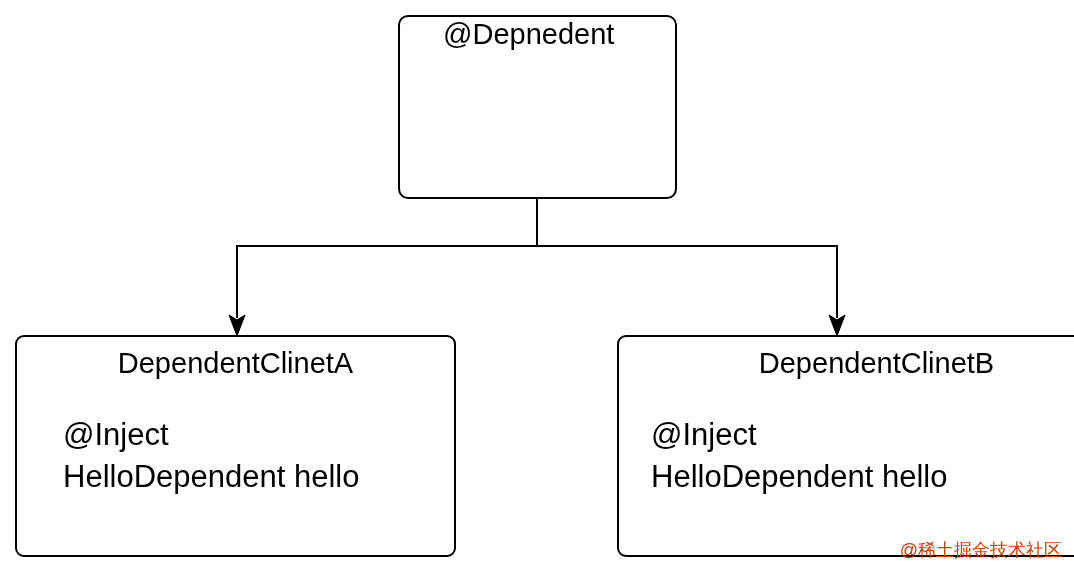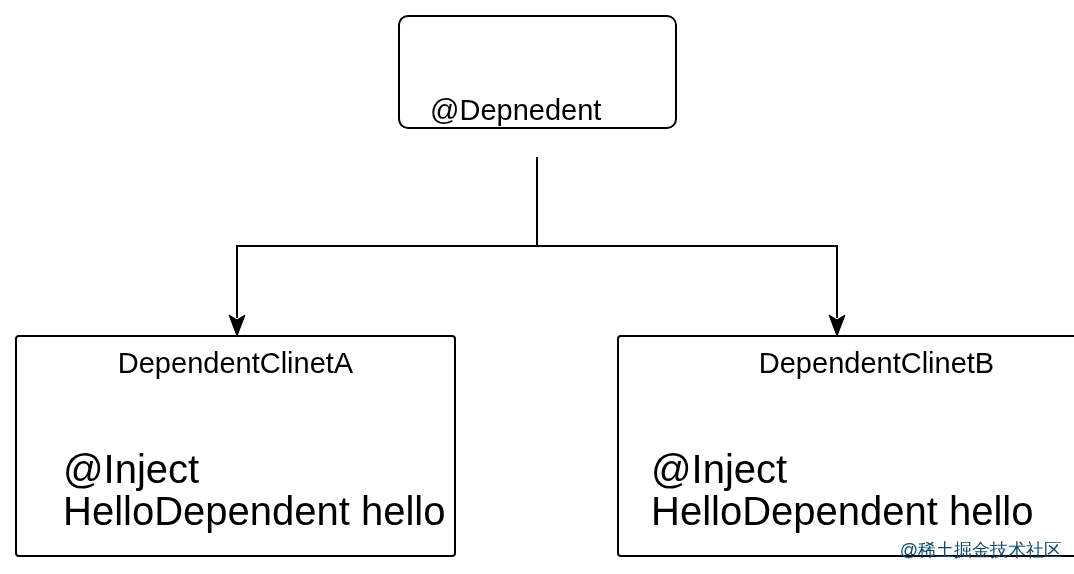--- a/index.html
+++ b/index.html
@@ -28,55 +28,55 @@
     position: absolute;
     box-sizing: border-box;
     border: 2px solid #000000;
     background: #ffffff;
     z-index: 2;
   }
   .top-box {
     left: 398px;
     top: 15px;
     width: 279px;
-    height: 114px;
+    height: 184px;
     border-radius: 10px;
     display: flex;
     flex-direction: column;
-    justify-content: flex-end;
-    padding-left: 30px;
+    justify-content: space-between;
+    padding-left: 43px;
     font-size: 29px;
     line-height: 34px;
   }
   .bottom-box {
     top: 335px;
     height: 222px;
-    border-radius: 4px;
+    border-radius: 9px;
   }
   .box-a { left: 15px;  width: 441px; }
   .box-b { left: 617px; width: 519px; }
   .box-title {
     margin-top: 10px;
     text-align: center;
     font-size: 29px;
     line-height: 33px;
   }
   .box-code {
-    margin-top: 68px;
-    font-size: 40px;
+    margin-top: 34px;
+    font-size: 31px;
     line-height: 42px;
   }
   .box-a .box-code { margin-left: 46px; }
   .box-b .box-code { margin-left: 32px; }
   .watermark {
     position: absolute;
     right: 12px;
     bottom: 12px;
     font-size: 18px;
-    color: #0c4a6e;
+    color: #c2410c;
     z-index: 3;
     white-space: nowrap;
   }
 </style>
 </head>
 <body>
 
 <div class="canvas">
 
   <svg class="connectors" viewBox="0 0 1074 574" xmlns="http://www.w3.org/2000/svg">

